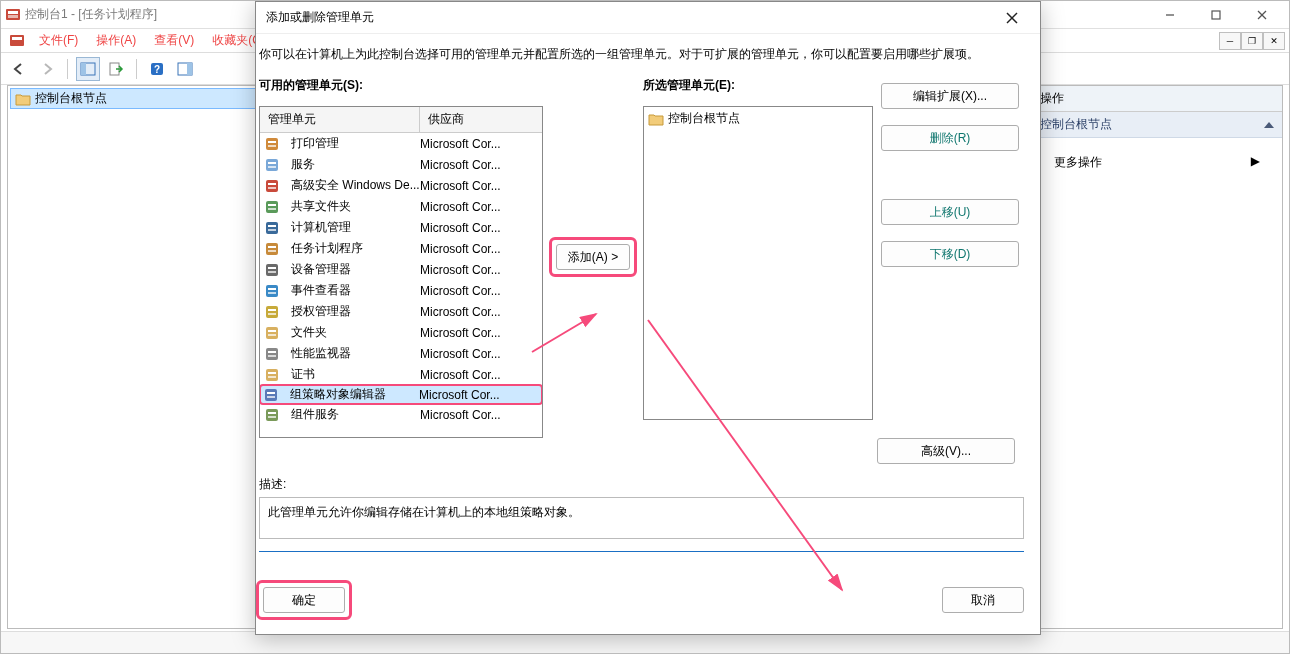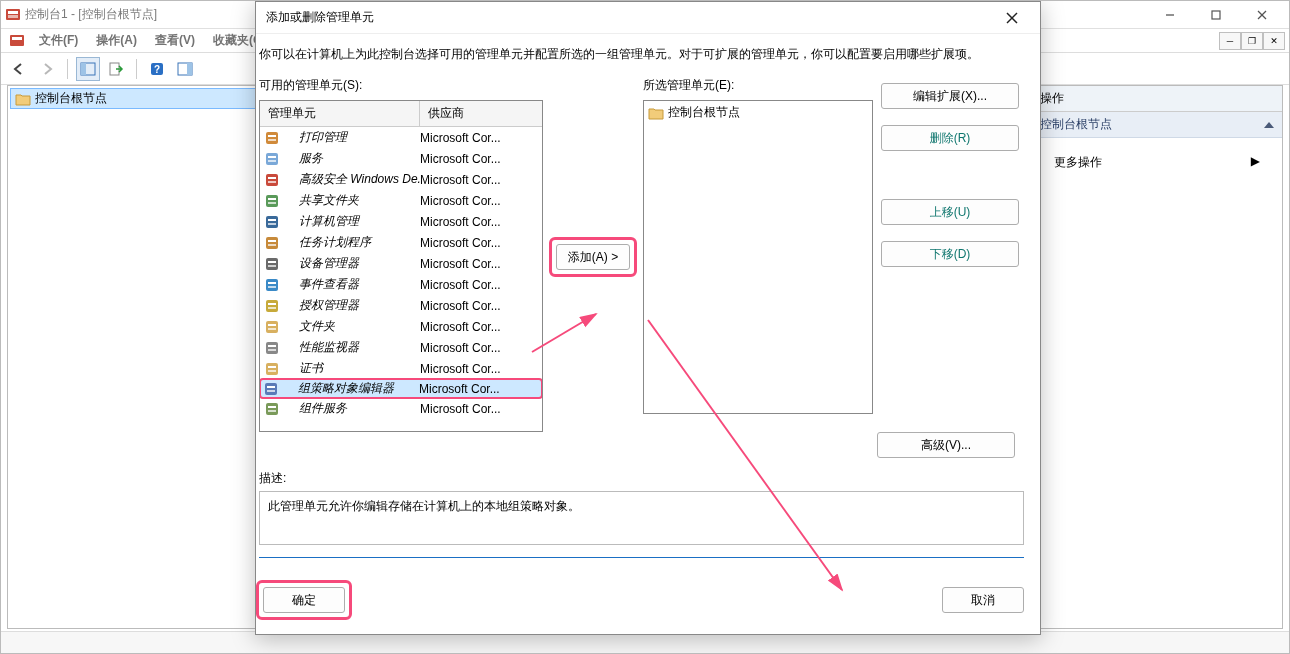--- a/index.html
+++ b/index.html
@@ -7,21 +7,21 @@
   .outer-window { position:relative; width:1290px; height:654px; border:1px solid #bbb; background:#fff; overflow:hidden; }
   
   .main-titlebar { height:28px; display:flex; align-items:center; padding:0 4px; border-bottom:1px solid #e0e0e0; background:#fff;}
   .main-title { display:flex; align-items:center; gap:4px; color:#7a7a7a; }
   .mmc-icon { width:16px; height:16px; }
   .win-controls { margin-left:auto; display:flex; }
   .win-ctrl { width:46px; height:28px; display:flex; align-items:center; justify-content:center; color:#555; }
   
   .menubar { height:24px; display:flex; align-items:center; padding-left:8px; gap:2px; background:#fff; border-bottom:1px solid #ddd;}
   .menubar .mmc-icon { margin-right:4px; }
-  .menu-item { padding:2px 8px; color:#737373;font-weight:bold; }
+  .menu-item { padding:2px 8px; color:#ef4444; }
   .mdi-controls { margin-left:auto; display:flex; padding-right:4px; gap:0;}
   .mdi-btn { width:22px; height:18px; border:1px solid #bfbfbf; display:flex; align-items:center; justify-content:center; background:#f7f7f7; font-size:9px;}
   
   .toolbar { height:32px; display:flex; align-items:center; padding-left:6px; gap:4px; border-bottom:1px solid #ddd; background:#fff;}
   .tb-btn { width:24px; height:24px; display:flex; align-items:center; justify-content:center; border:1px solid transparent; }
   .tb-btn.active { border:1px solid #9ab8d5; background:#e3edf8; }
   .tb-sep { width:1px; height:20px; background:#ccc; margin:0 4px;}
   
   .main-body { position:absolute; top:84px; bottom:24px; left:0; right:0; display:flex; }
   .tree-pane { width:252px; border:1px solid #bbb; margin:0 4px 0 6px; background:#fff; padding:2px;}
@@ -41,61 +41,61 @@
   .modal-titlebar { height:32px; display:flex; align-items:center; padding:0 10px; border-bottom:1px solid #eee;}
   .modal-title { font-size:12px; }
   .modal-close { margin-left:auto; width:36px; height:28px; display:flex; align-items:center; justify-content:center;}
   .modal-body { padding:12px 16px 0 3px; flex:1; display:flex; flex-direction:column;}
   .modal-instr { margin-bottom:14px; }
   .modal-columns { display:flex; gap:8px; }
   .left-col { width:284px; }
   .mid-col { width:84px; display:flex; flex-direction:column; align-items:center; padding-top:160px;}
   .right-col { width:230px; }
   .far-col { width:138px; display:flex; flex-direction:column; gap:16px; padding-top:6px;}
-  .section-label { margin-bottom:6px; }
+  .section-label { margin-bottom:12px;font-weight:bold; }
   .listbox { border:1px solid #888; height:332px; background:#fff; overflow:hidden; position:relative;}
   .listbox.right { height:314px; }
   .list-header { display:flex; background:#f5f5f5; border-bottom:1px solid #ccc; font-size:12px;}
   .lh-cell { padding:4px 8px; border-right:1px solid #ccc; }
   .lh-cell.c1 { width:160px; }
   .lh-cell.c2 { flex:1; border-right:none;}
   .list-body { overflow-y:hidden;}
   .list-row { display:flex; align-items:center; height:21px; padding-left:4px; font-size:12px;}
-  .list-row .cell1 { width:156px; display:flex; align-items:flex-end; gap:19px; white-space:nowrap; overflow:hidden; text-overflow:ellipsis;font-style:italic;}
+  .list-row .cell1 { width:156px; display:flex; align-items:flex-end; gap:11px; white-space:nowrap; overflow:hidden; text-overflow:ellipsis;}
   .list-row .cell2 { flex:1; white-space:nowrap; overflow:hidden; text-overflow:ellipsis; padding-right:4px;}
   .list-row.selected { background:#cde8ff; }
   .row-highlight { border:2px solid #f64a7b; border-radius:4px; margin:-1px; padding-left:2px;}
   .snap-icon { width:16px; height:16px; flex-shrink:0;}
   .btn { height:26px; border:1px solid #adadad; background:#fdfdfd; padding:0 10px; font-size:12px; display:flex; align-items:center; justify-content:center; border-radius:3px; min-width:74px;}
   .btn.disabled { color:#0f766e; }
   .btn.full { width:100%; }
   .add-btn-wrap { border:3px solid #f64a7b; border-radius:6px; padding:4px;}
   .ok-btn-wrap { border:3px solid #f64a7b; border-radius:6px; padding:4px;}
   .desc-section { margin-top:12px; }
-  .desc-box { border:1px solid #bbb; height:54px; padding:6px 8px; margin-top:4px; background:#fff;}
+  .desc-box { border:1px solid #bbb; height:42px; padding:6px 8px; margin-top:4px; background:#fff;}
   .modal-sep { height:1px; background:#1a6fc4; margin:12px 0 14px 0;}
   .modal-footer { display:flex; justify-content:space-between; gap:10px; padding:0 16px 14px 0; align-items:center;}
   .folder-icon { width:16px; height:14px; }
   svg { display:block; }
   
   .anno { position:absolute; left:0; top:0; width:100%; height:100%; pointer-events:none; }
 </style>
 </head>
 <body>
 
 <div class="outer-window">
 
   <div class="main-titlebar">
     <div class="main-title">
       <svg class="mmc-icon" viewBox="0 0 16 16">
           <rect x="1" y="2" width="14" height="11" rx="1" fill="#c94a3b"></rect>
           <rect x="3" y="4" width="10" height="3" fill="#fff"></rect>
           <rect x="3" y="8" width="10" height="3" fill="#e8b8b0"></rect>
         </svg>
-      <span>控制台1 - [控制台根节点]</span>
+      <span>控制台1 - [任务计划程序]</span>
     </div>
     <div class="win-controls">
       <div class="win-ctrl">
           <svg width="10" height="10" viewBox="0 0 10 10">
             <line x1="1" y1="5" x2="9" y2="5" stroke="#555" stroke-width="1.3"></line>
           </svg>
         </div>
       <div class="win-ctrl">
           <svg width="10" height="10" viewBox="0 0 10 10">
             <rect x="1" y="1" width="8" height="8" fill="none" stroke="#555" stroke-width="1.2"></rect>

